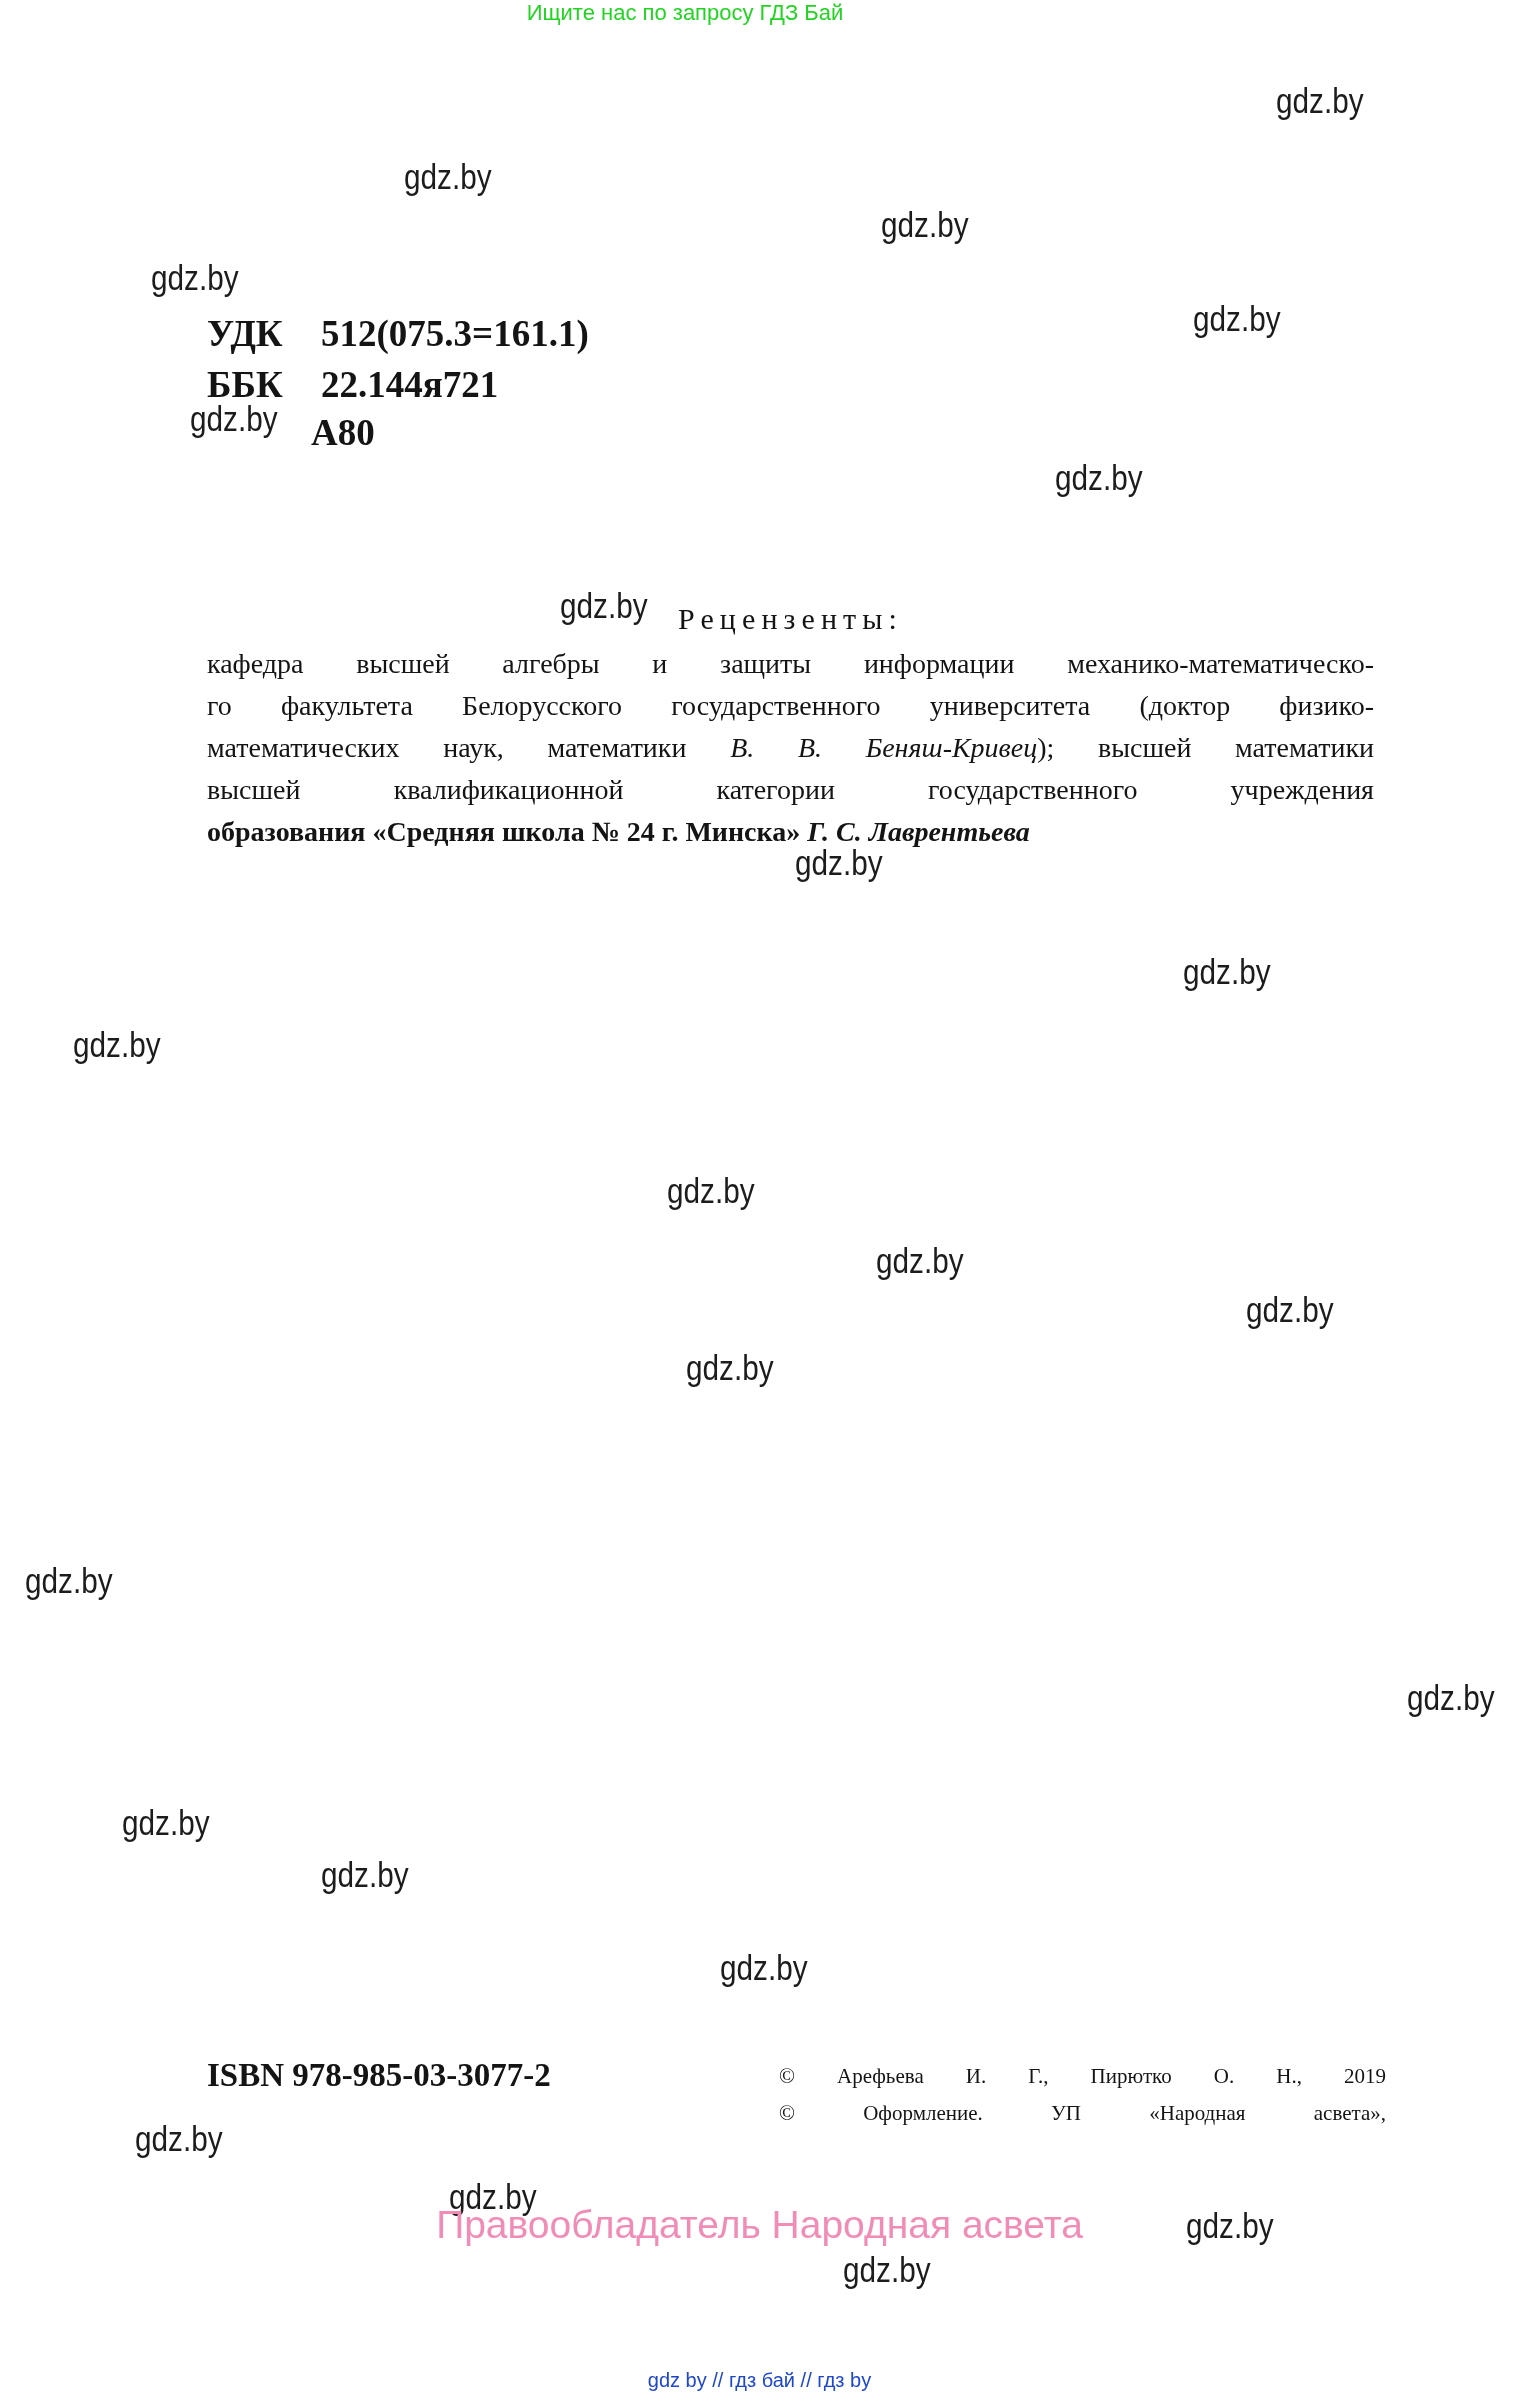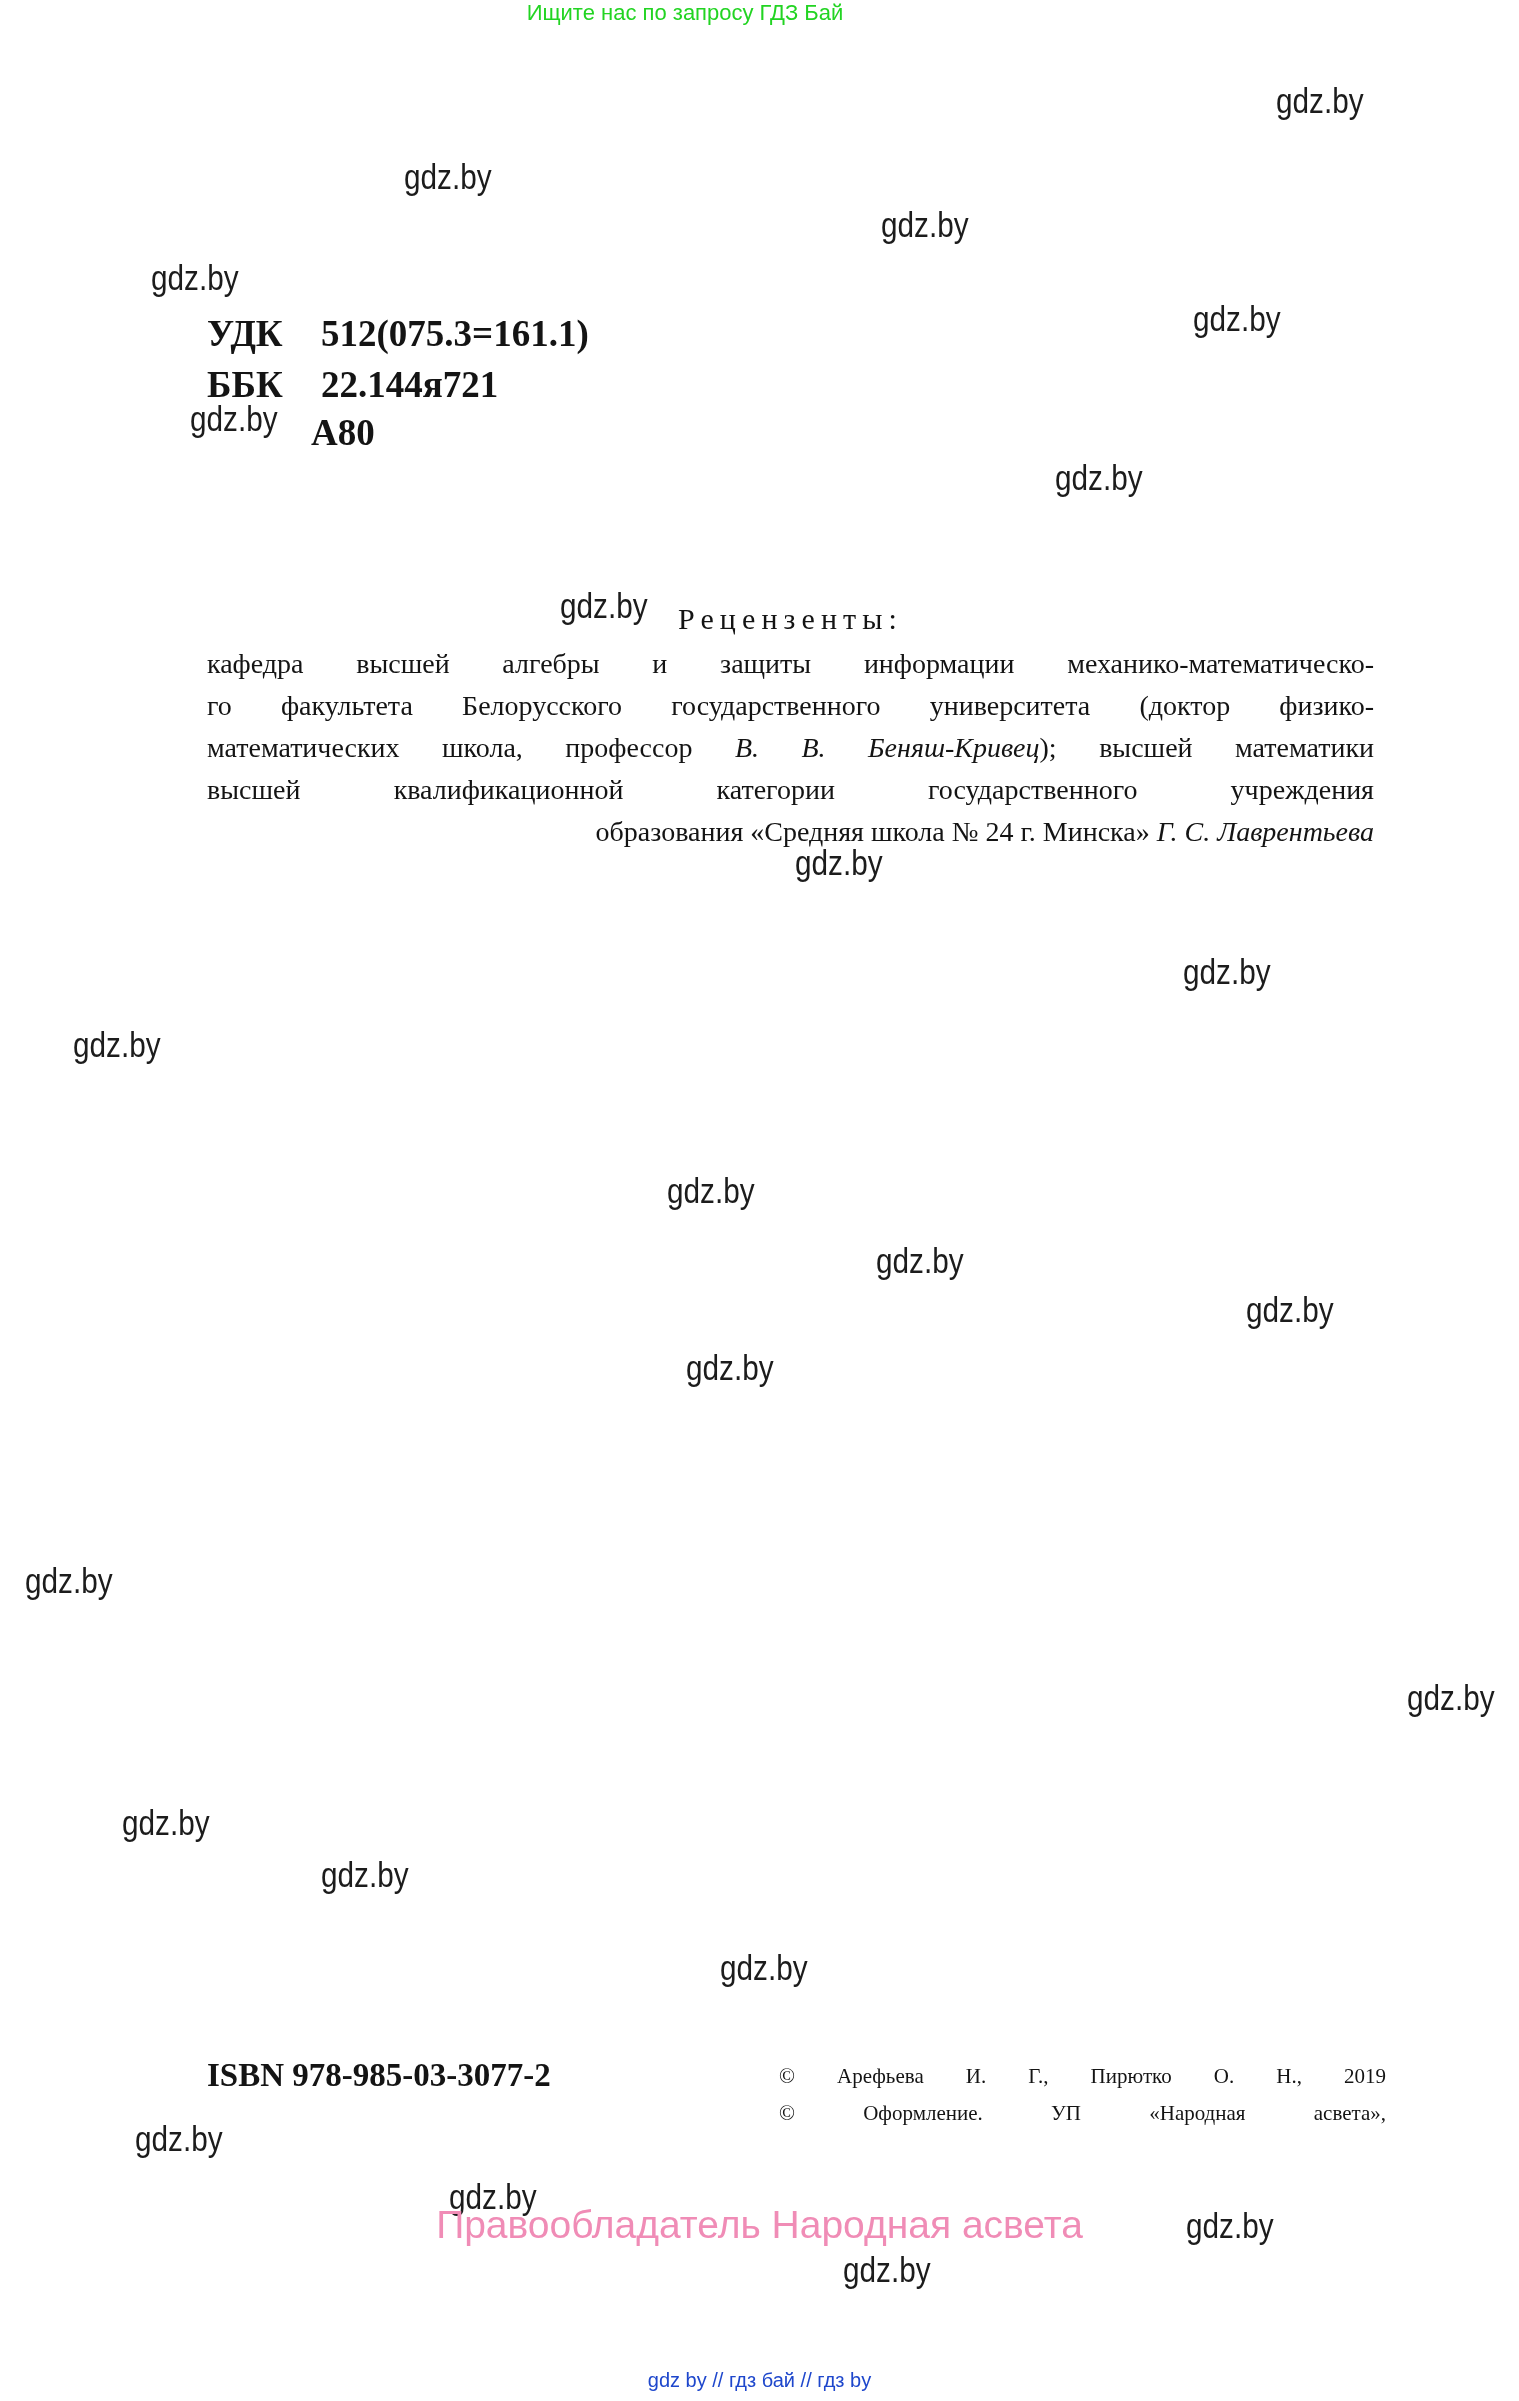--- a/index.html
+++ b/index.html
@@ -38,21 +38,21 @@
   
   .rev-heading{
     left:207px; top:604px; width:1167px;
     text-align:center;
     font-size:30px; letter-spacing:6.1px;
     line-height:30px;
   }
   .rev-par{ left:207px; top:643px; width:1167px; font-size:28px; }
   .rev-line{ width:1167px; height:42px; line-height:42px; white-space:nowrap; }
   .jline{ text-align:justify; text-align-last:justify; white-space:normal; }
-  .cline{ text-align:right; white-space:normal; }
+  .cline{ text-align:left; white-space:normal;font-weight:bold; }
   .it{ font-style:italic; }
   
   .isbn{ left:207px; top:2057px; font-size:33px; font-weight:bold; line-height:37px;text-align:center; }
   .copyright{ left:767px; top:2058px; width:607px; font-size:21px; line-height:37px;margin-left:12px; }
   .copyright .jl{ text-align:justify; text-align-last:justify; }
   .copyright .year{ padding-left:36px; }
   
   .rights{
     left:0; top:2203px; width:1519px;
     text-align:center;
@@ -111,21 +111,21 @@
       <span class="lbl">ББК</span><span>22.144я721</span>
     </div>
     <div class="author-mark">А80</div>
   </div>
 
   <div class="abs rev-heading">Рецензенты:</div>
 
   <div class="abs rev-par">
     <div class="rev-line jline">кафедра высшей алгебры и защиты информации механико-математическо-</div>
     <div class="rev-line jline">го факультета Белорусского государственного университета (доктор физико-</div>
-    <div class="rev-line jline"><span>математических школа, профессор </span><span class="it">В. В. Беняш-Кривец</span><span>); высшей математики</span></div>
+    <div class="rev-line jline"><span>математических наук, математики </span><span class="it">В. В. Беняш-Кривец</span><span>); высшей математики</span></div>
     <div class="rev-line jline">высшей квалификационной категории государственного учреждения</div>
     <div class="rev-line cline"><span>образования «Средняя школа № 24 г. Минска» </span><span class="it">Г. С. Лаврентьева</span></div>
   </div>
 
   <div class="abs isbn">ISBN 978-985-03-3077-2</div>
 
   <div class="abs copyright">
     <div class="jl">© Арефьева И. Г., Пирютко О. Н., 2019</div>
     <div class="jl">© Оформление. УП «Народная асвета»,</div>
   </div>

